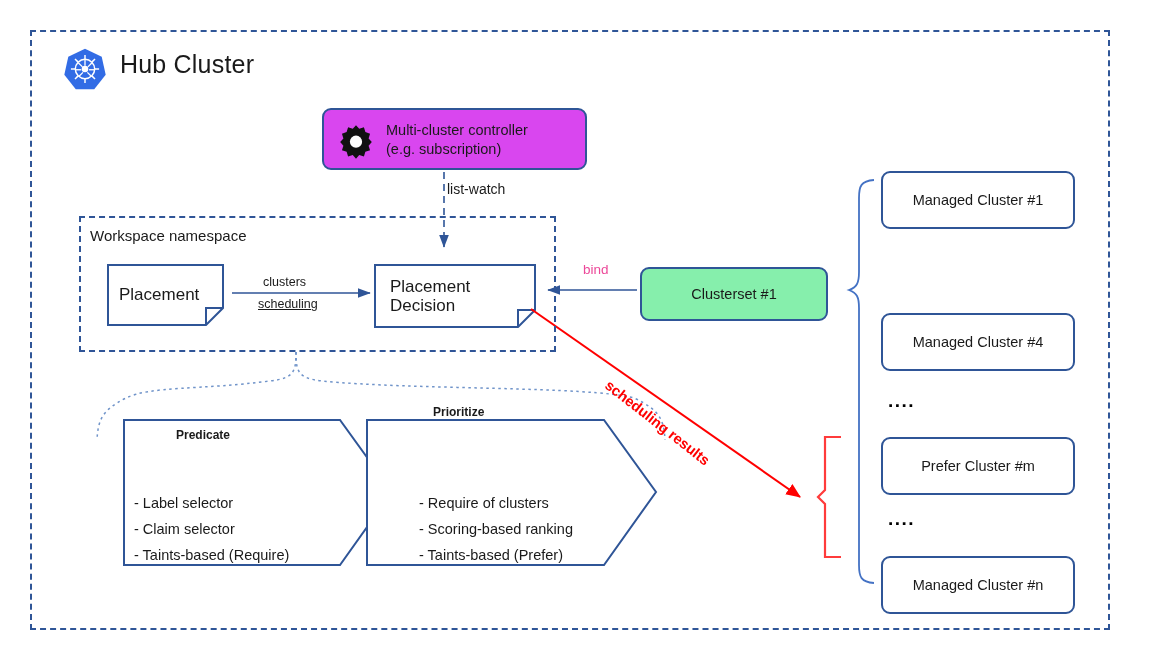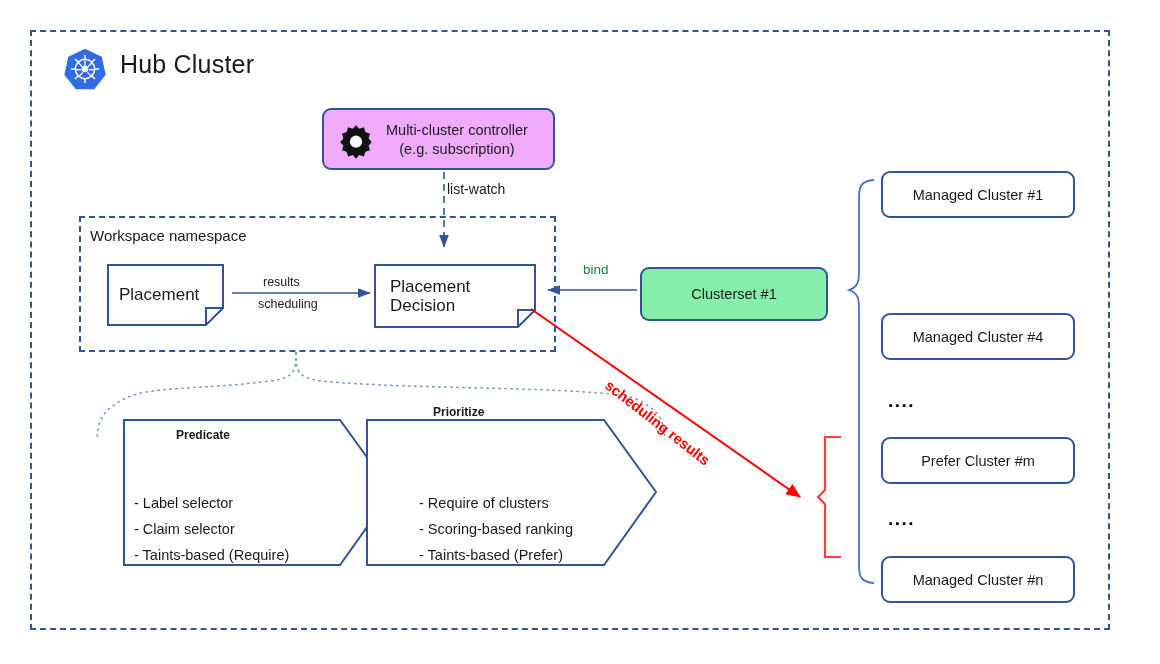--- a/index.html
+++ b/index.html
@@ -37,26 +37,25 @@
     left: 120px; top: 50px;
     font-size: 25px;
     color: #1a1a1a;
     letter-spacing: 0.2px;
   }
   #k8s-logo { left: 63px; top: 47px; width: 44px; height: 44px; }
 
   
   #controller-box {
     left: 322px; top: 108px;
-    width: 233px; height: 62px;
+    width: 265px; height: 62px;
     border: 2px solid #2F5597;
     border-radius: 9px;
-    background: #f0abfc;
-    box-sizing: border-box;
-    text-align: center;
+    background: #d946ef;
+    box-sizing: border-box;
   }
   #gear-icon { position: absolute; left: 14px; top: 13px; width: 36px; height: 36px; }
   #controller-label {
     position: absolute; left: 62px; top: 11px;
     font-size: 14.5px; line-height: 19px; color: #1a1a1a;
     white-space: pre-line;
   }
   #list-watch-label {
     left: 447px; top: 181px;
     font-size: 14px; color: #1a1a1a;
@@ -80,25 +79,25 @@
   }
   #placement-text { left: 119px; top: 285px; }
   #decision-text { left: 390px; top: 277px; }
 
   #reactive-label-top {
     left: 263px; top: 275px;
     font-size: 12.5px; color: #1a1a1a;
   }
   #reactive-label-bottom {
     left: 258px; top: 297px;
-    font-size: 12.5px; color: #1a1a1a;
+    font-size: 12.5px; color: #1a1a1a; text-decoration: underline;
   }
   #bind-label {
     left: 583px; top: 262px;
-    font-size: 13.5px; color: #15803d; text-align: right;
+    font-size: 13.5px; color: #ec4899; text-align: right;
   }
 
   
   #clusterset-box {
     left: 640px; top: 267px;
     width: 188px; height: 54px;
     border: 2px solid #2F5597;
     border-radius: 9px;
     background: #86efac;
     box-sizing: border-box;
@@ -133,21 +132,21 @@
   }
   #predicate-title { left: 176px; top: 428px; }
   #predicate-items { left: 134px; top: 466px; }
   #prioritize-title { left: 433px; top: 405px; }
   #prioritize-items { left: 419px; top: 466px; }
 
   
   .cluster-box {
     position: absolute;
     left: 881px;
-    width: 194px; height: 47px;
+    width: 194px; height: 58px;
     border: 2px solid #2F5597;
     border-radius: 9px;
     background: #fff;
     box-sizing: border-box;
     display: flex; align-items: center; justify-content: center;
   }
   .cluster-label { font-size: 14.5px; color: #1a1a1a; }
   .ellipsis-dots {
     position: absolute;
     left: 888px;
@@ -269,21 +268,21 @@
 
   <div class="abs" id="list-watch-label">list-watch</div>
 
   <div class="abs" id="workspace-box"></div>
   <div class="abs" id="workspace-label">Workspace namespace</div>
 
   <div class="abs doc-text" id="placement-text">Placement</div>
   <div class="abs doc-text" id="decision-text">Placement
 Decision</div>
 
-  <div class="abs" id="reactive-label-top">results</div>
+  <div class="abs" id="reactive-label-top">clusters</div>
   <div class="abs" id="reactive-label-bottom">scheduling</div>
 
   <div class="abs" id="bind-label">bind</div>
   <div class="abs" id="clusterset-box">
     <div id="clusterset-label">Clusterset #1</div>
   </div>
 
   <div class="abs" id="sched-results-label">scheduling results</div>
 
   <div class="chev-title" id="predicate-title">Predicate</div>

